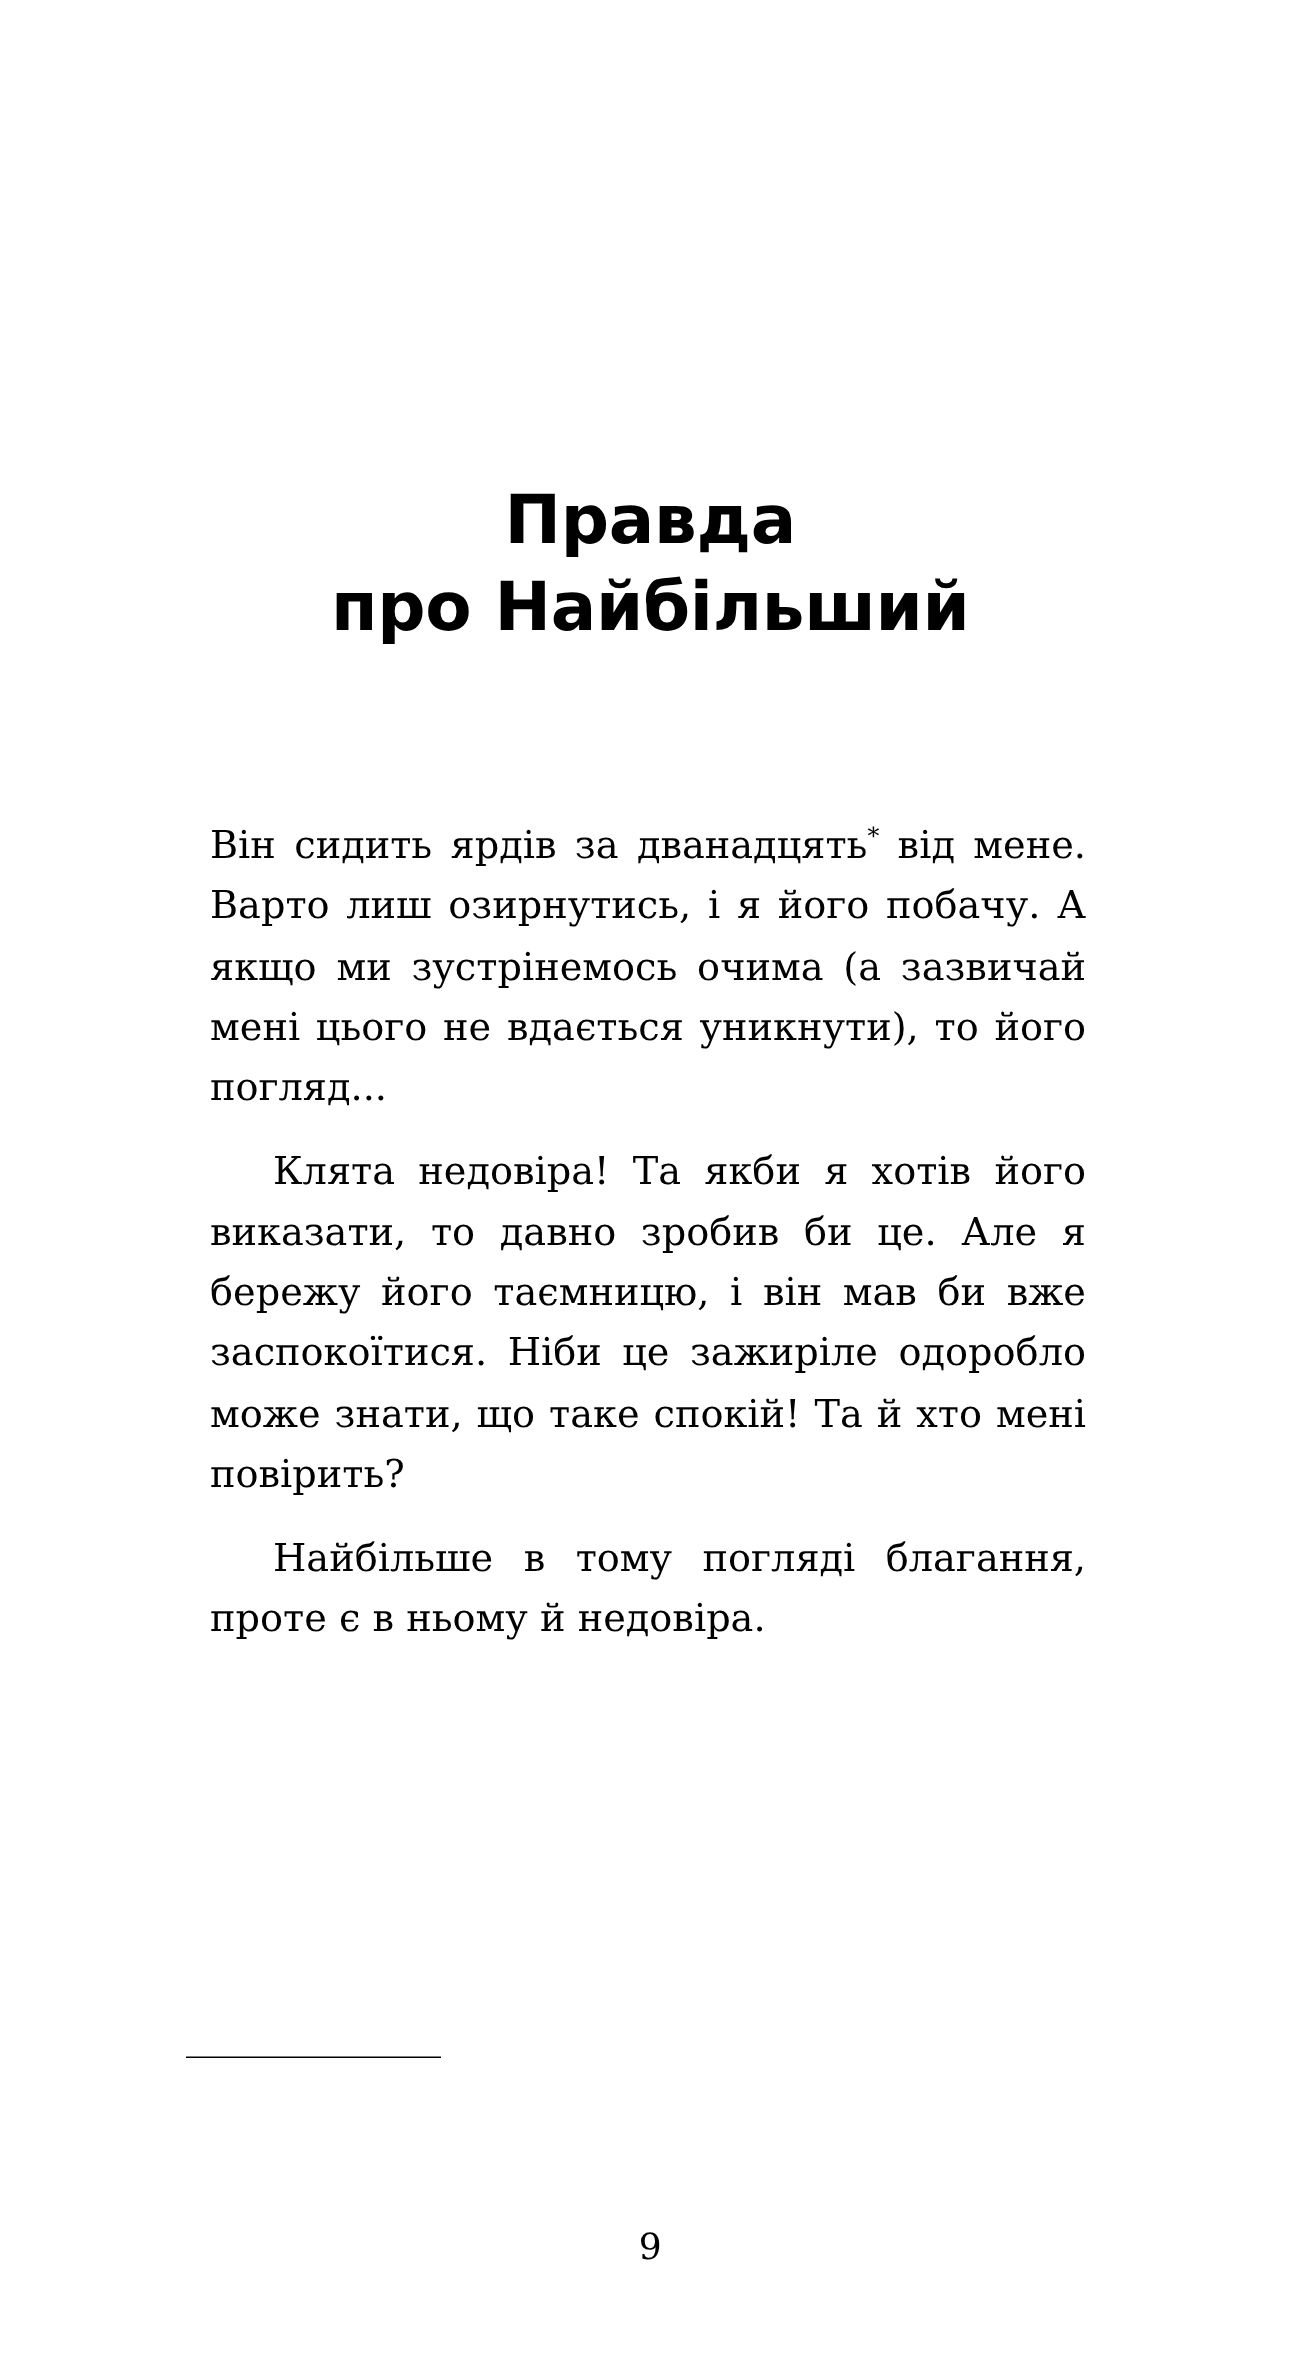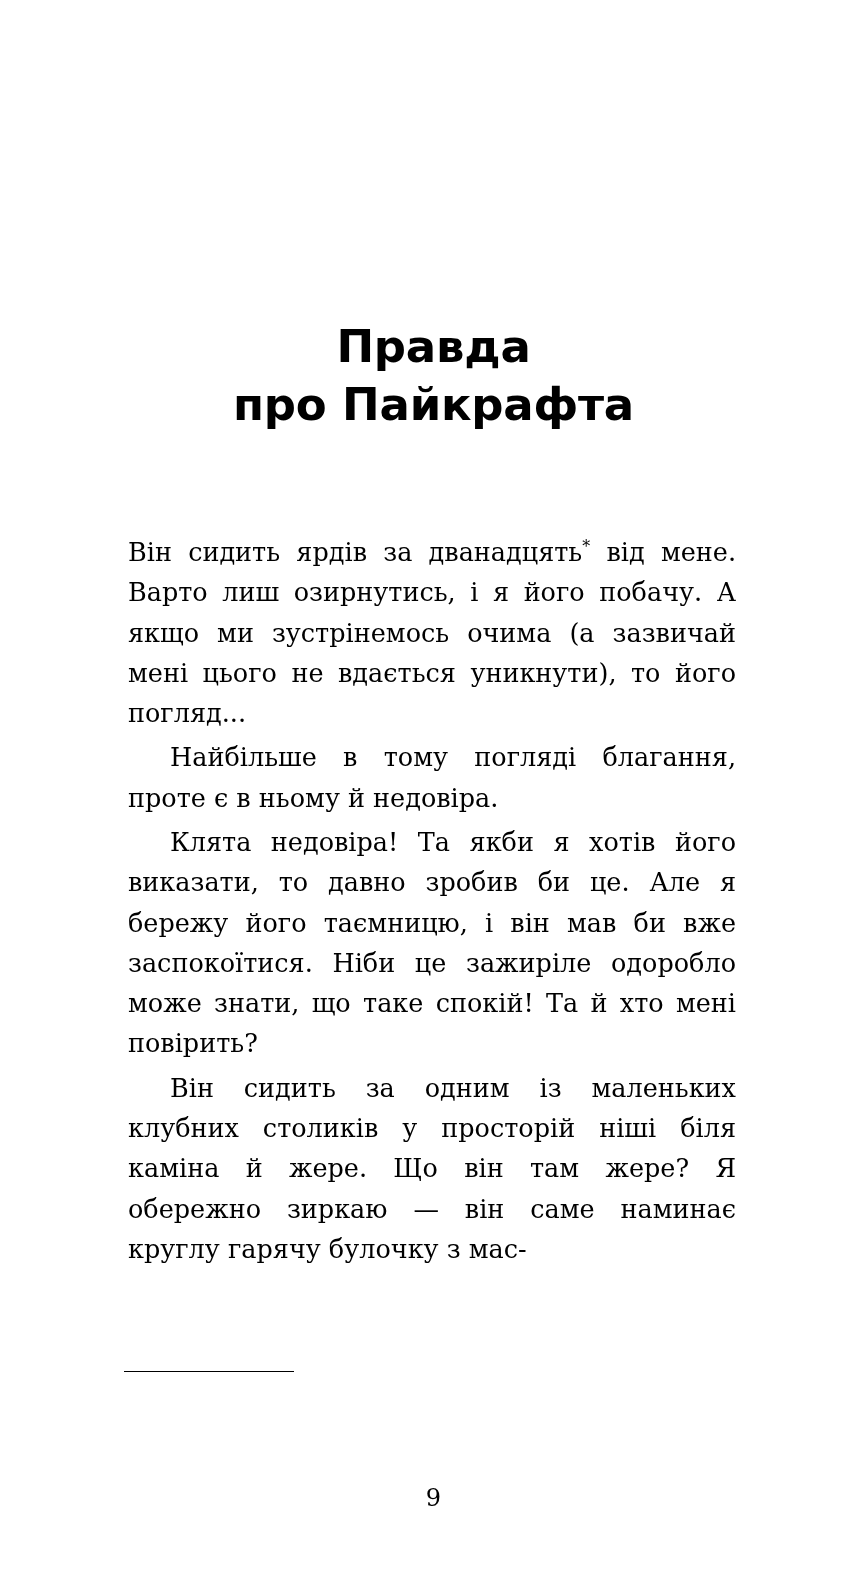--- a/index.html
+++ b/index.html
@@ -39,21 +39,21 @@
     left: 124px;
     top: 528px;
     width: 616px;
     font-family: "DejaVu Serif", serif;
     font-size: 25.5px;
     line-height: 1.58;
     text-align: justify;
     text-justify: inter-word;
   }
   .body-block p {
-    margin: 4px;
+    margin: 16px;
   }
   .body-block p.indent {
     text-indent: 42px;
   }
   .body-block p.first {
     text-indent: 0;
   }
   sup.fn {
     font-size: 0.62em;
     vertical-align: super;
@@ -101,28 +101,27 @@
     font-size: 24px;
   }
 </style>
 </head>
 <body>
 
 <div class="page">
 
   <div class="title-block">
     <span class="title-line">Правда</span>
-    <span class="title-line">про Пайкрафта</span>
+    <span class="title-line">про Найбільший</span>
   </div>
 
   <div class="body-block">
     <p class="first"><span>Він сидить ярдів за дванадцять</span><sup class="fn">*</sup><span> від мене. Варто лиш озирнутись, і я його побачу. А якщо ми зустрінемось очима (а зазвичай мені цього не вдається уникнути), то його погляд...</span></p>
+    <p class="indent">Клята недовіра! Та якби я хотів його виказати, то давно зробив би це. Але я бережу його таємницю, і він мав би вже заспокоїтися. Ніби це зажиріле одоробло може знати, що таке спокій! Та й хто мені повірить?</p>
     <p class="indent">Найбільше в тому погляді благання, проте є в ньому й недовіра.</p>
-    <p class="indent">Клята недовіра! Та якби я хотів його виказати, то давно зробив би це. Але я бережу його таємницю, і він мав би вже заспокоїтися. Ніби це зажиріле одоробло може знати, що таке спокій! Та й хто мені повірить?</p>
-    <p class="indent">Він сидить за одним із маленьких клубних столиків у просторій ніші біля каміна й жере. Що він там жере? Я обережно зиркаю — він саме наминає круглу гарячу булочку з мас-</p>
   </div>
 
   <div class="footnote-rule"></div>
 
 
   <div class="page-number">9</div>
 
 </div>
 
 </body></html>

